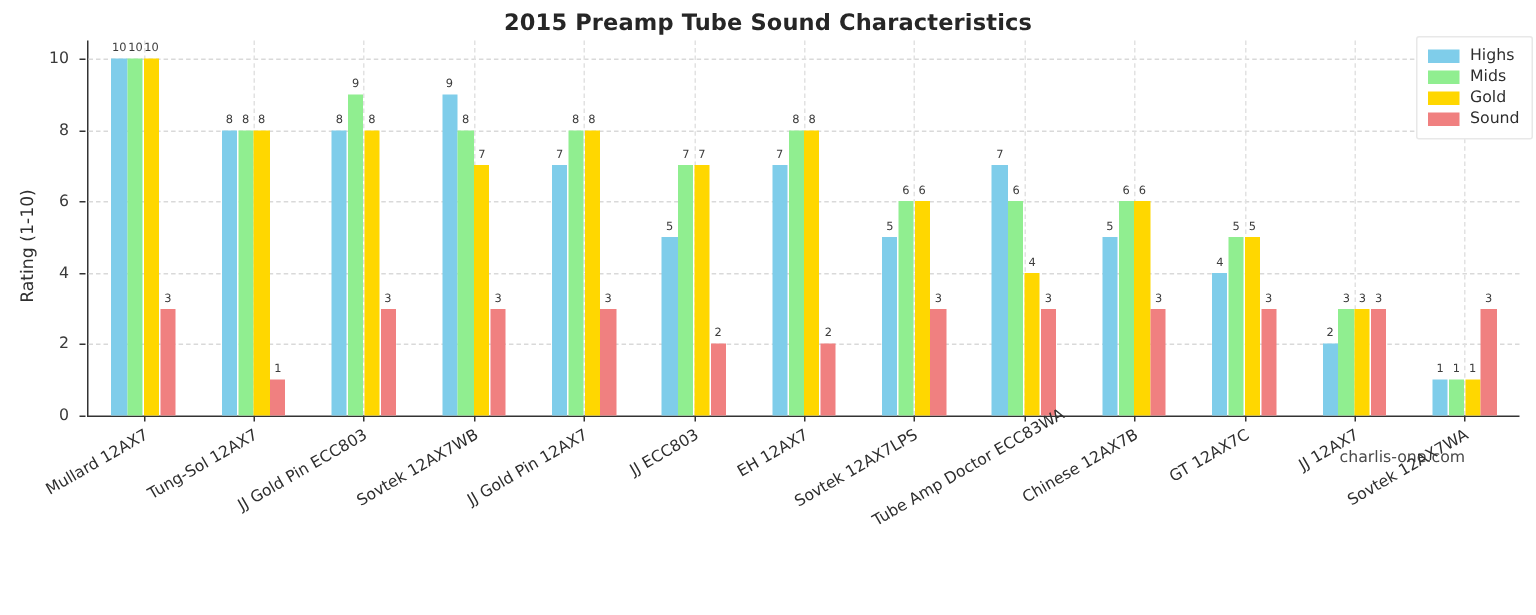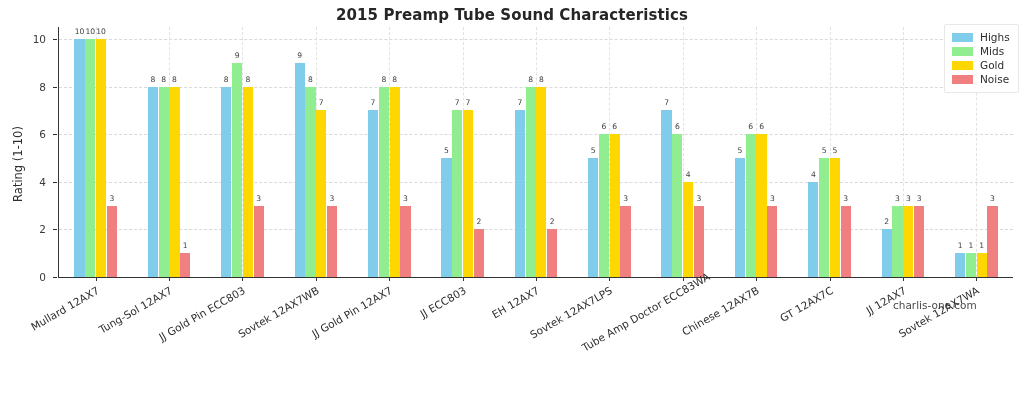--- a/index.html
+++ b/index.html
@@ -321,21 +321,21 @@
       <div class="legend-row">
         <span class="legend-swatch" style="background: rgb(144, 238, 144);"></span>
         <span class="legend-text">Mids</span>
       </div>
       <div class="legend-row">
         <span class="legend-swatch" style="background: rgb(255, 215, 0);"></span>
         <span class="legend-text">Gold</span>
       </div>
       <div class="legend-row">
         <span class="legend-swatch" style="background: rgb(240, 128, 128);"></span>
-        <span class="legend-text">Noise</span>
+        <span class="legend-text">Sound</span>
       </div>
     </div>
 
   <div id="watermark">charlis-one.com</div>
 
 <div class="ytick-mark" style="top: 277px; left: 53px;"></div>
     <div class="ytick-mark" style="top: 229.381px; left: 53px;"></div>
     <div class="ytick-mark" style="top: 181.762px; left: 53px;"></div>
     <div class="ytick-mark" style="top: 134.143px; left: 53px;"></div>
     <div class="ytick-mark" style="top: 86.5238px; left: 53px;"></div>

